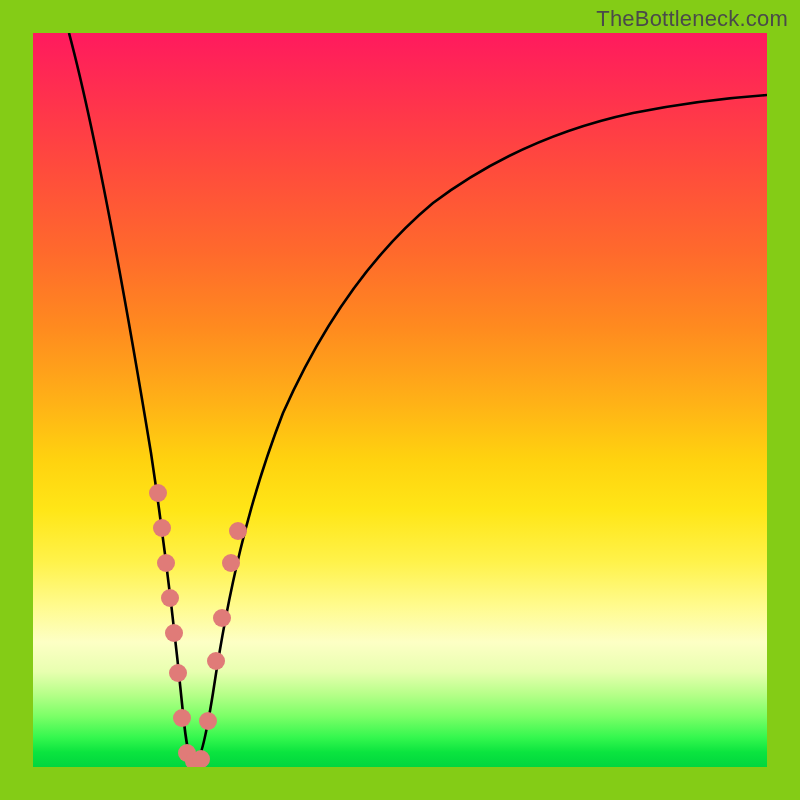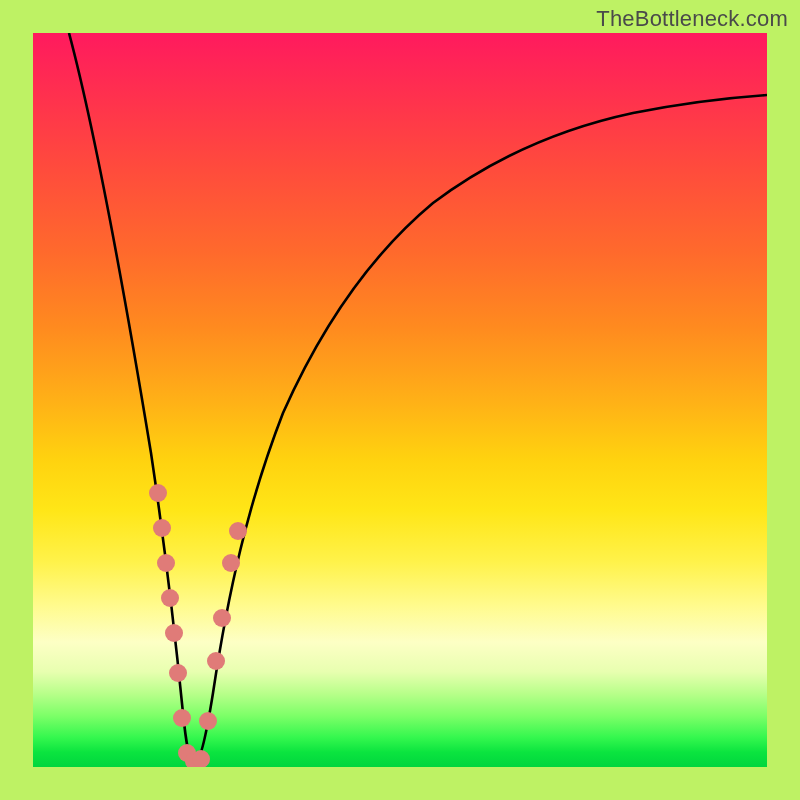--- a/index.html
+++ b/index.html
@@ -7,21 +7,21 @@
     padding: 0;
     width: 800px;
     height: 800px;
     overflow: hidden;
     background: #000;
     font-family: Arial, Helvetica, sans-serif;
   }
   .frame {
     position: absolute;
     inset: 0;
-    background: #bef264;
+    background: #84cc16;
   }
   .plot {
     position: absolute;
     left: 33px;
     top: 33px;
     width: 734px;
     height: 734px;
     
     background: linear-gradient(
       to bottom,

